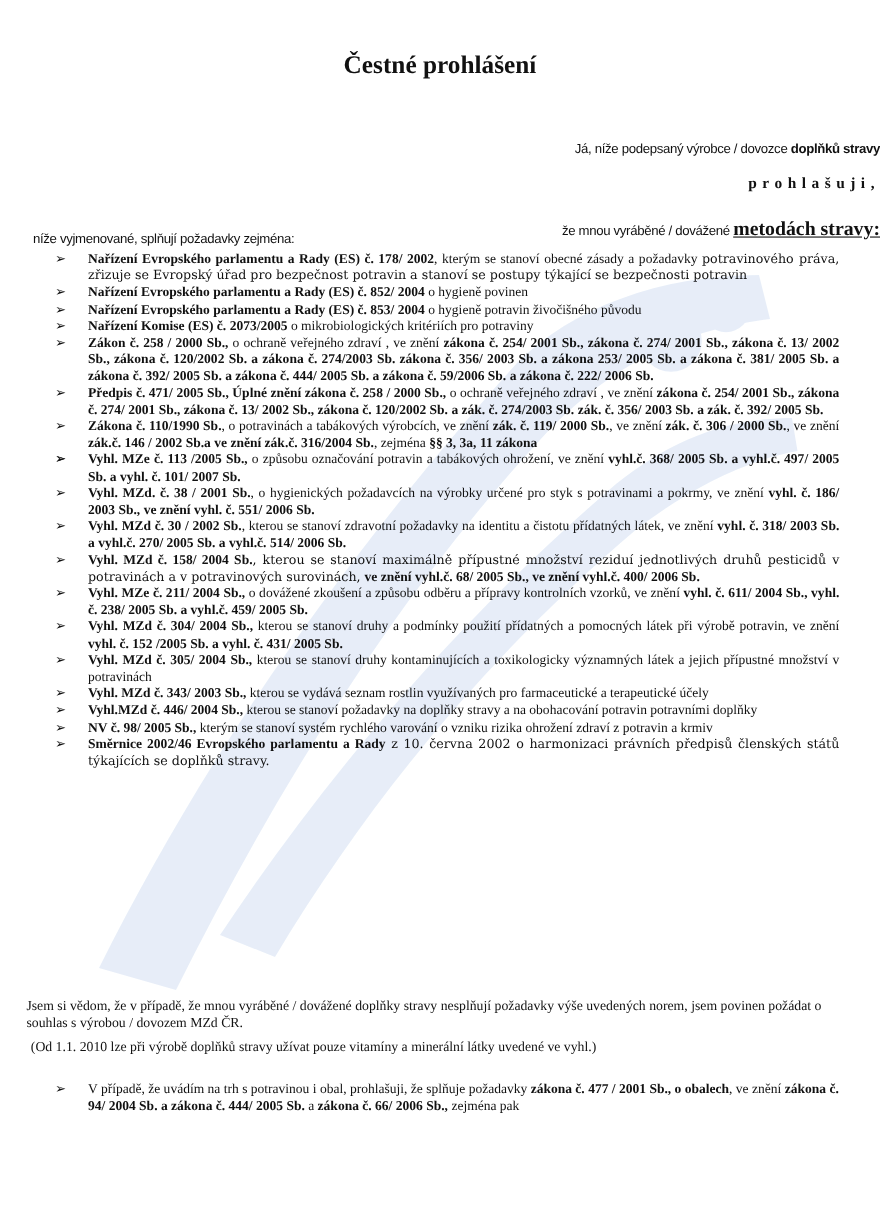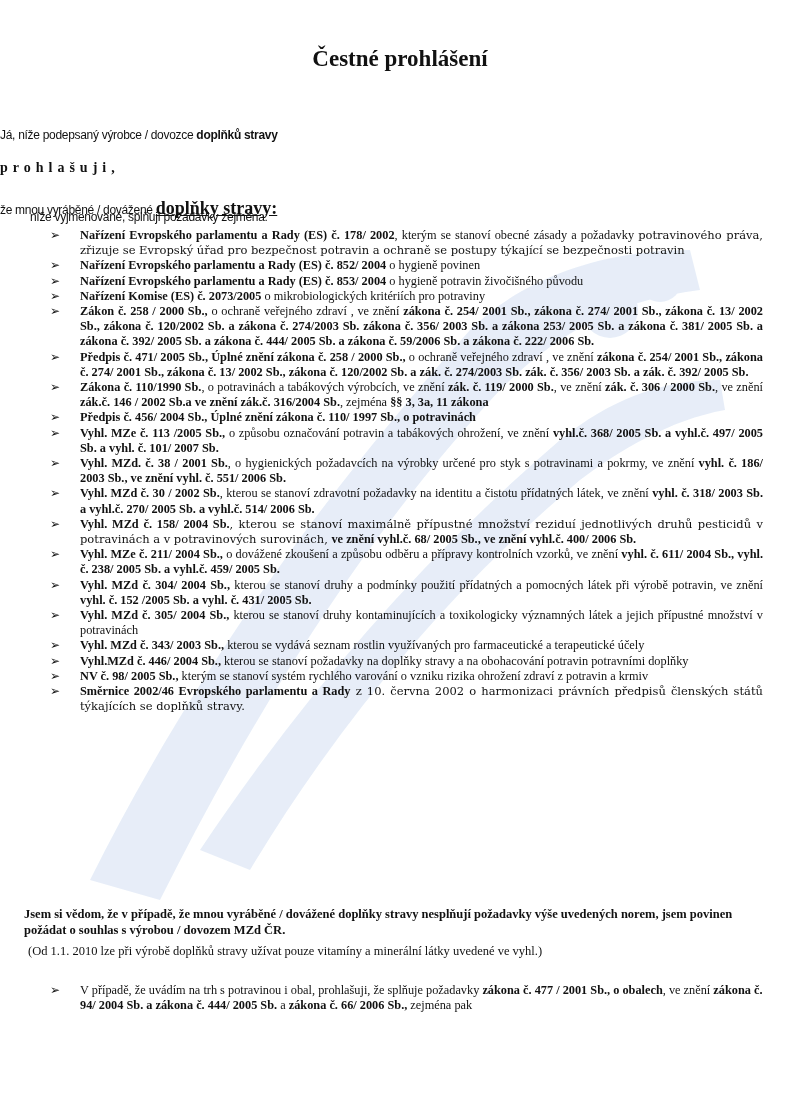--- a/index.html
+++ b/index.html
@@ -9,21 +9,21 @@
   }
   .watermark {
     position: absolute; left: 0; top: 0; width: 800px; height: 1100px;
     pointer-events: none; z-index: 0;
   }
   .page { position: relative; z-index: 1; }
   .title {
     position: absolute; top: 46px; left: 0; width: 800px; text-align: center;
     font-weight: bold; font-size: 23px; margin: 0;
   }
-  .center-line { position: absolute; left: 0; width: 800px; text-align: left; font-size: 12.5px; }
+  .center-line { position: absolute; left: 0; width: 800px; text-align: right; font-size: 12.5px; }
   .l1 { top: 128px; font-family: "Liberation Sans", sans-serif; font-size: 12px; letter-spacing: -0.3px; }
   .l2 { top: 160px; font-weight: bold; font-size: 14px; letter-spacing: 5px; font-family: "Liberation Serif", serif; }
   .l3 { top: 198px; font-family: "Liberation Sans", sans-serif; font-size: 12px; letter-spacing: -0.3px; }
   .l3 .big { font-family: "Liberation Serif", serif; font-weight: bold; font-size: 18px; text-decoration: underline; letter-spacing: 0; }
   .intro {
     position: absolute; top: 207px; left: 30px; font-family: "Liberation Sans", sans-serif;
     font-size: 12px; letter-spacing: -0.3px;
   }
   .intro { top: 210px; }
   ul.laws {
@@ -31,21 +31,21 @@
     list-style: none; font-size: 12.3px; line-height: 15.2px;
   }
   ul.laws li { position: relative; padding-left: 32px; text-align: justify; margin: 0; }
   ul.laws li .bullet {
     position: absolute; left: 2px; top: 0; font-size: 12px; font-family: "DejaVu Sans", sans-serif;
   }
   b { font-weight: bold; }
   .s-serif { font-family: "DejaVu Serif", serif; font-size: 11.5px; }
   .aware {
     position: absolute; top: 907px; left: 24px; width: 740px; margin: 0;
-    font-weight: bold; font-size: 12.5px; line-height: 15.5px;
+    font-weight: normal; font-size: 12.5px; line-height: 15.5px;
   }
   .note {
     position: absolute; top: 940px; left: 24px; margin: 4px; font-size: 12.5px;
   }
   ul.last {
     position: absolute; top: 983px; left: 48px; width: 715px; margin: 0; padding: 0; list-style: none;
     font-size: 12.3px; line-height: 15.2px;
   }
   ul.last li { position: relative; padding-left: 32px; }
   ul.last li .bullet { position: absolute; left: 2px; top: 0; font-size: 12px; font-family: "DejaVu Sans", sans-serif; }
@@ -61,34 +61,34 @@
     <circle cx="660" cy="280" r="22"></circle>
   </g>
 </svg>
 
 <div class="page">
   <h1 class="title">Čestné prohlášení</h1>
 
   <div class="center-line l1" id="declarant"><span>Já, níže podepsaný výrobce / dovozce </span><b>doplňků stravy</b></div>
   <div class="center-line l2">prohlašuji,</div>
   <div class="center-line l3">
-    <span>že mnou vyráběné / dovážené </span><span class="big">doplňky stravy:</span>
+    <span>že mnou vyráběné / dovážené </span><span class="big">metodách stravy:</span>
   </div>
 
   <div class="intro">níže vyjmenované, splňují požadavky zejména:</div>
 
   <ul class="laws" id="laws">
-      <li><span class="bullet">➢</span><b>Nařízení Evropského parlamentu a Rady (ES) č. 178/ 2002</b><span>, kterým se stanoví obecné zásady a požadavky </span><span class="s-serif">potravinového práva, zřizuje se Evropský úřad pro bezpečnost potravin a ochraně se postupy týkající se bezpečnosti potravin</span></li>
+      <li><span class="bullet">➢</span><b>Nařízení Evropského parlamentu a Rady (ES) č. 178/ 2002</b><span>, kterým se stanoví obecné zásady a požadavky </span><span class="s-serif">potravinového práva, zřizuje se Evropský úřad pro bezpečnost potravin a stanoví se postupy týkající se bezpečnosti potravin</span></li>
       <li><span class="bullet">➢</span><b>Nařízení Evropského parlamentu a Rady (ES) č. 852/ 2004</b><span> o hygieně povinen</span></li>
       <li><span class="bullet">➢</span><b>Nařízení Evropského parlamentu a Rady (ES) č. 853/ 2004</b><span> o hygieně potravin živočišného původu</span></li>
       <li><span class="bullet">➢</span><b>Nařízení Komise (ES) č. 2073/2005</b><span> o mikrobiologických kritériích pro potraviny</span></li>
       <li><span class="bullet">➢</span><b>Zákon č. 258 / 2000 Sb.,</b><span> o ochraně veřejného zdraví , ve znění </span><b>zákona č. 254/ 2001 Sb., zákona č. 274/ 2001 Sb., zákona č. 13/ 2002 Sb., zákona č. 120/2002 Sb. a zákona č. 274/2003 Sb.  zákona č. 356/ 2003 Sb. a zákona 253/ 2005 Sb. a zákona č. 381/ 2005 Sb. a zákona č. 392/ 2005 Sb. a zákona č. 444/ 2005 Sb. a zákona č. 59/2006 Sb. a zákona č. 222/ 2006 Sb.</b></li>
       <li><span class="bullet">➢</span><b>Předpis č. 471/ 2005 Sb., Úplné znění zákona č. 258 / 2000 Sb.,</b><span> o ochraně veřejného zdraví , ve znění </span><b>zákona č. 254/ 2001 Sb., zákona č. 274/ 2001 Sb., zákona č. 13/ 2002 Sb., zákona č. 120/2002 Sb. a zák. č. 274/2003 Sb.  zák. č. 356/ 2003 Sb. a zák. č. 392/ 2005 Sb.</b></li>
       <li><span class="bullet">➢</span><b>Zákona č. 110/1990 Sb.</b><span>, o potravinách a tabákových výrobcích, ve znění </span><b>zák. č. 119/ 2000 Sb.</b><span>, ve znění </span><b>zák. č. 306 / 2000 Sb.</b><span>, ve znění </span><b>zák.č. 146 / 2002 Sb.a ve znění zák.č. 316/2004 Sb.</b><span>, zejména </span><b>§§ 3, 3a, 11 zákona</b></li>
-      <li><span class="bullet">➢</span><b>Předpis č. 456/ 2004 Sb., Úplné znění zákona č. 110/ 1997 Sb., o potravinách</b></li>
+      <li><span class="bullet">➢</span></li>
       <li><span class="bullet">➢</span><b>Vyhl. MZe č. 113 /2005 Sb.,</b><span> o způsobu označování potravin a tabákových ohrožení, ve znění </span><b>vyhl.č. 368/ 2005 Sb. a vyhl.č. 497/ 2005 Sb. a vyhl. č. 101/ 2007 Sb.</b></li>
       <li><span class="bullet">➢</span><b>Vyhl. MZd. č. 38 / 2001 Sb.</b><span>, o hygienických požadavcích na výrobky určené pro styk s potravinami a pokrmy, ve znění </span><b>vyhl. č. 186/ 2003 Sb., ve znění vyhl. č. 551/ 2006 Sb.</b></li>
       <li><span class="bullet">➢</span><b>Vyhl. MZd č. 30 / 2002 Sb.</b><span>, kterou se stanoví zdravotní požadavky na identitu a čistotu přídatných látek, ve znění </span><b>vyhl. č. 318/ 2003 Sb. a vyhl.č. 270/ 2005 Sb. a vyhl.č. 514/ 2006 Sb.</b></li>
       <li><span class="bullet">➢</span><b>Vyhl. MZd č. 158/ 2004 Sb.</b><span class="s-serif">, kterou se stanoví maximálně přípustné množství reziduí jednotlivých druhů pesticidů v potravinách a v potravinových surovinách, </span><b>ve znění vyhl.č. 68/ 2005 Sb., ve znění vyhl.č. 400/ 2006 Sb.</b></li>
       <li><span class="bullet">➢</span><b>Vyhl. MZe č. 211/ 2004 Sb.,</b><span> o dovážené zkoušení a způsobu odběru a přípravy kontrolních vzorků, ve znění </span><b>vyhl. č. 611/ 2004 Sb., vyhl. č. 238/ 2005 Sb. a vyhl.č. 459/ 2005 Sb.</b></li>
       <li><span class="bullet">➢</span><b>Vyhl. MZd č. 304/ 2004 Sb.,</b><span> kterou se stanoví druhy a podmínky použití přídatných a pomocných látek při výrobě potravin, ve znění </span><b>vyhl. č. 152 /2005 Sb. a vyhl. č. 431/ 2005 Sb.</b></li>
       <li><span class="bullet">➢</span><b>Vyhl. MZd č. 305/ 2004 Sb.,</b><span> kterou se stanoví druhy kontaminujících a toxikologicky významných látek a jejich přípustné množství v potravinách</span></li>
       <li><span class="bullet">➢</span><b>Vyhl. MZd č. 343/ 2003 Sb.,</b><span> kterou se vydává seznam rostlin využívaných pro farmaceutické a terapeutické účely</span></li>
       <li><span class="bullet">➢</span><b>Vyhl.MZd č. 446/ 2004 Sb.,</b><span> kterou se stanoví požadavky na doplňky stravy a na obohacování potravin potravními doplňky</span></li>
       <li><span class="bullet">➢</span><b>NV č. 98/ 2005 Sb.,</b><span> kterým se stanoví systém rychlého varování o vzniku rizika ohrožení zdraví z potravin a krmiv</span></li>

